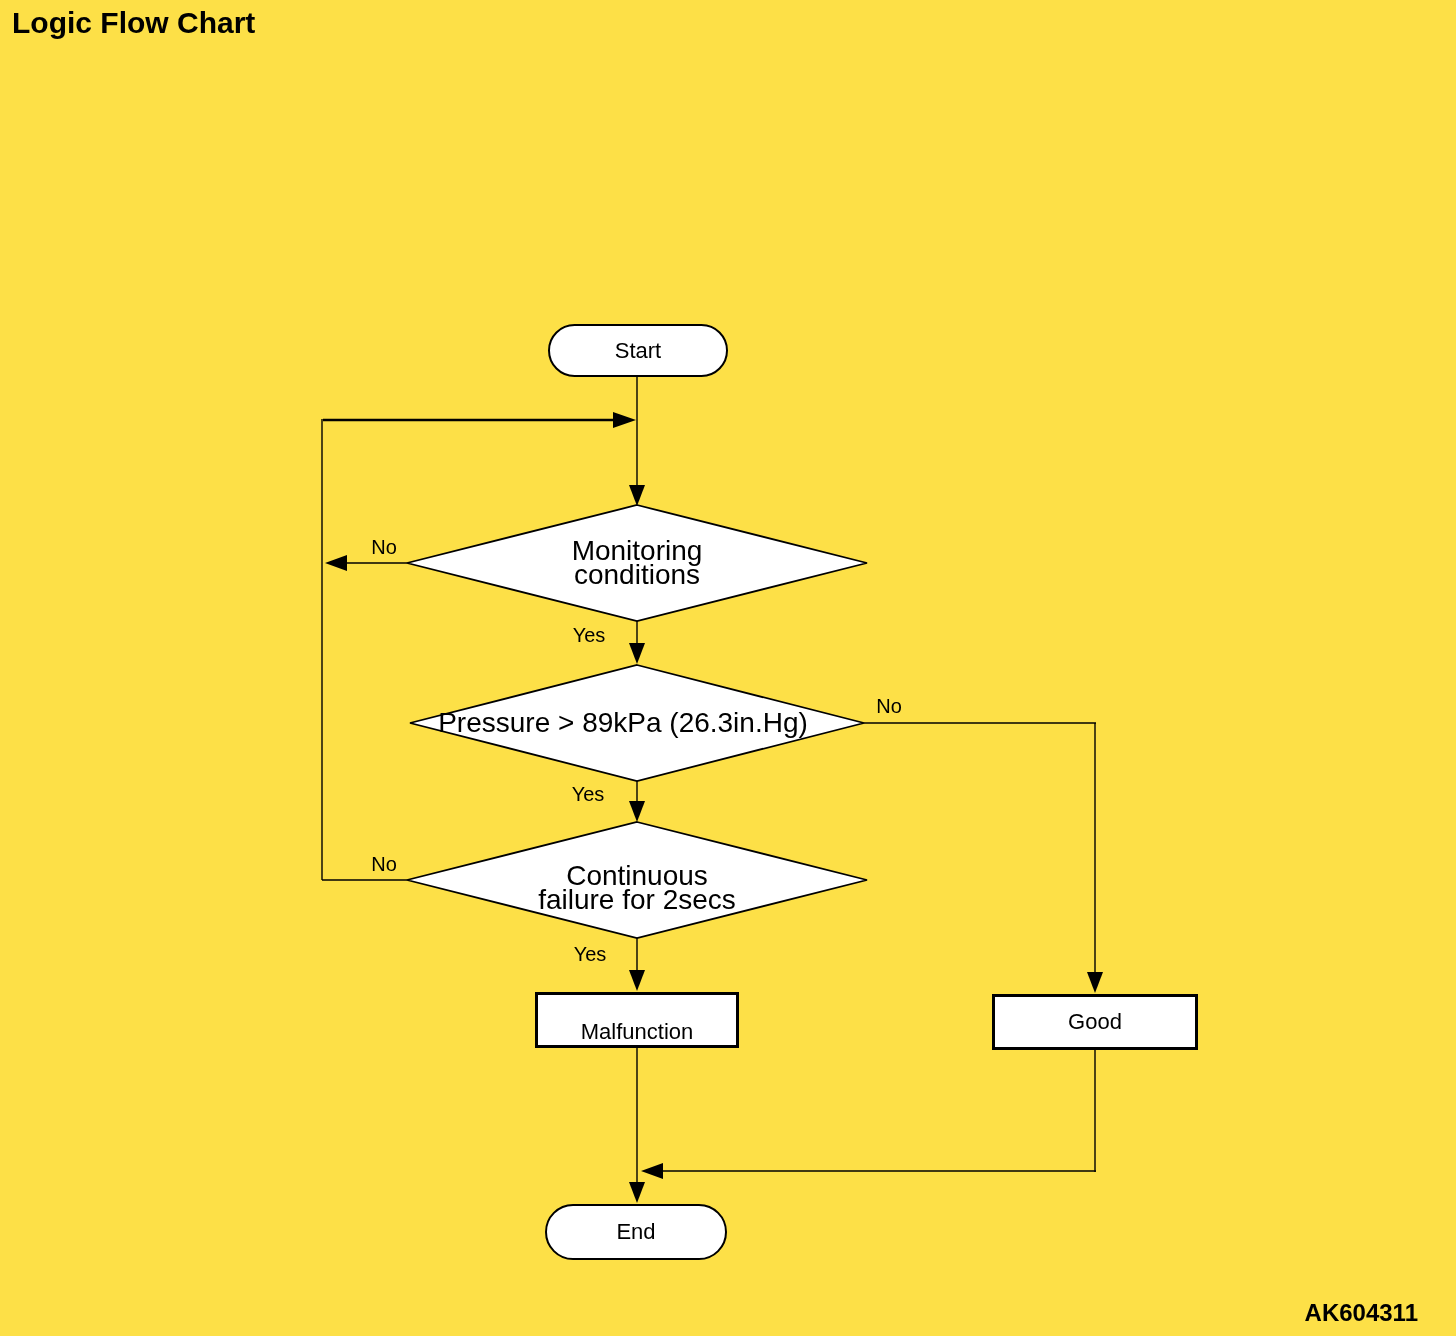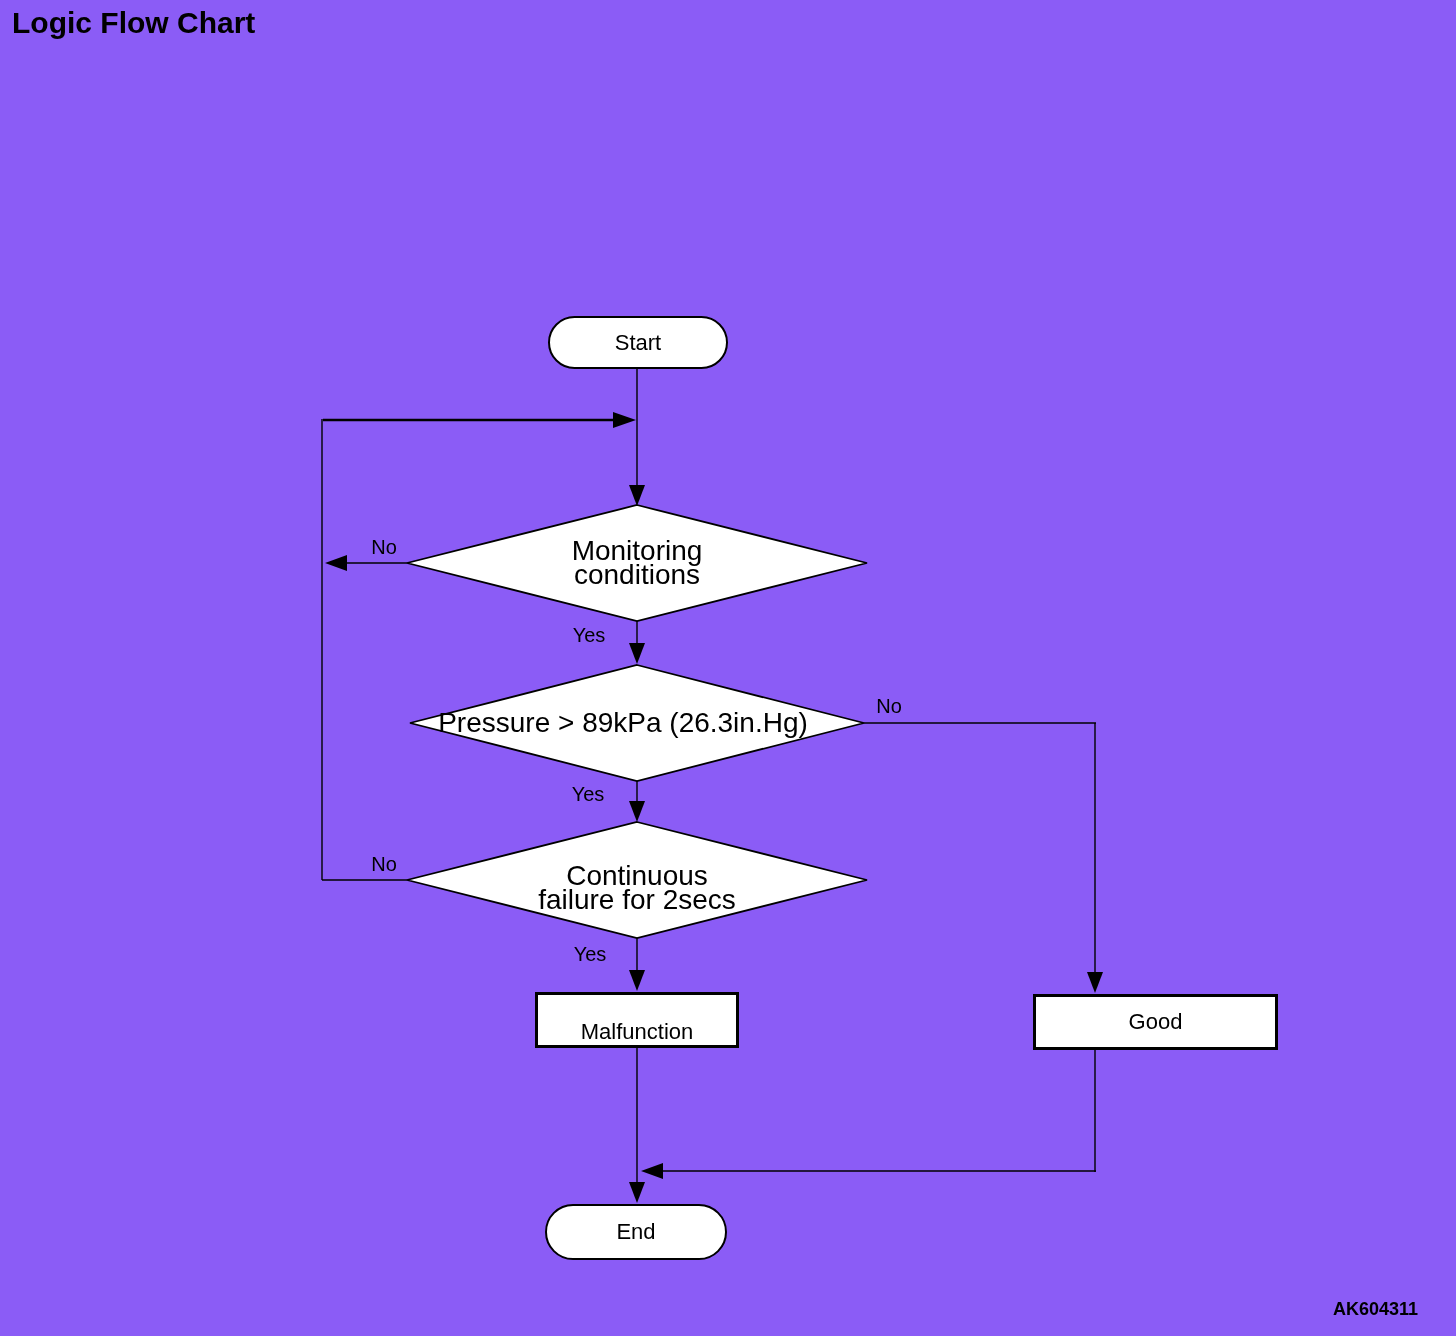--- a/index.html
+++ b/index.html
@@ -4,21 +4,21 @@
 <style>
   html, body {
     margin: 0;
     padding: 0;
     background: #ffffff;
   }
   .canvas {
     position: relative;
     width: 1456px;
     height: 1336px;
-    background: #8b5cf6;
+    background: #fde047;
     font-family: "Liberation Sans", sans-serif;
     color: #000000;
     overflow: hidden;
   }
   .page-title {
     position: absolute;
     left: 12px;
     top: 6px;
     font-size: 30px;
     font-weight: bold;
@@ -37,24 +37,24 @@
     background: #ffffff;
     border: 3px solid #000000;
     box-sizing: border-box;
     font-size: 22px;
     white-space: nowrap;
   }
   .terminator {
     border-width: 2.5px;
     border-radius: 28px;
   }
-  .node-start  { left: 548px; top: 316px; width: 180px; height: 53px; }
+  .node-start  { left: 548px; top: 324px; width: 180px; height: 53px; }
   .node-end    { left: 545px; top: 1204px; width: 182px; height: 56px; }
   .node-malfunction { left: 535px; top: 992px; width: 204px; height: 56px; align-items: flex-end; }
-  .node-good   { left: 992px; top: 994px; width: 245px; height: 56px; margin-left: 41px; }
+  .node-good   { left: 992px; top: 994px; width: 206px; height: 56px; }
   .diamond-text {
     position: absolute;
     transform: translate(-50%, -50%);
     text-align: center;
     font-size: 28px;
     line-height: 24px;
     white-space: nowrap;
   }
   .dtext-monitoring { left: 637px; top: 563px; }
   .dtext-pressure   { left: 623px; top: 723px; }
@@ -68,21 +68,21 @@
   .lbl-no-1  { left: 384px; top: 547px; }
   .lbl-yes-1 { left: 589px; top: 635px; }
   .lbl-no-2  { left: 889px; top: 706px; }
   .lbl-yes-2 { left: 588px; top: 794px; }
   .lbl-no-3  { left: 384px; top: 864px; }
   .lbl-yes-3 { left: 590px; top: 954px; }
   .figure-code {
     position: absolute;
     right: 38px;
     top: 1299px;
-    font-size: 18px;
+    font-size: 24px;
     font-weight: bold;
   }
 </style>
 </head>
 <body>
 
 <div class="canvas">
 
   <h1 class="page-title">Logic Flow Chart</h1>
 

